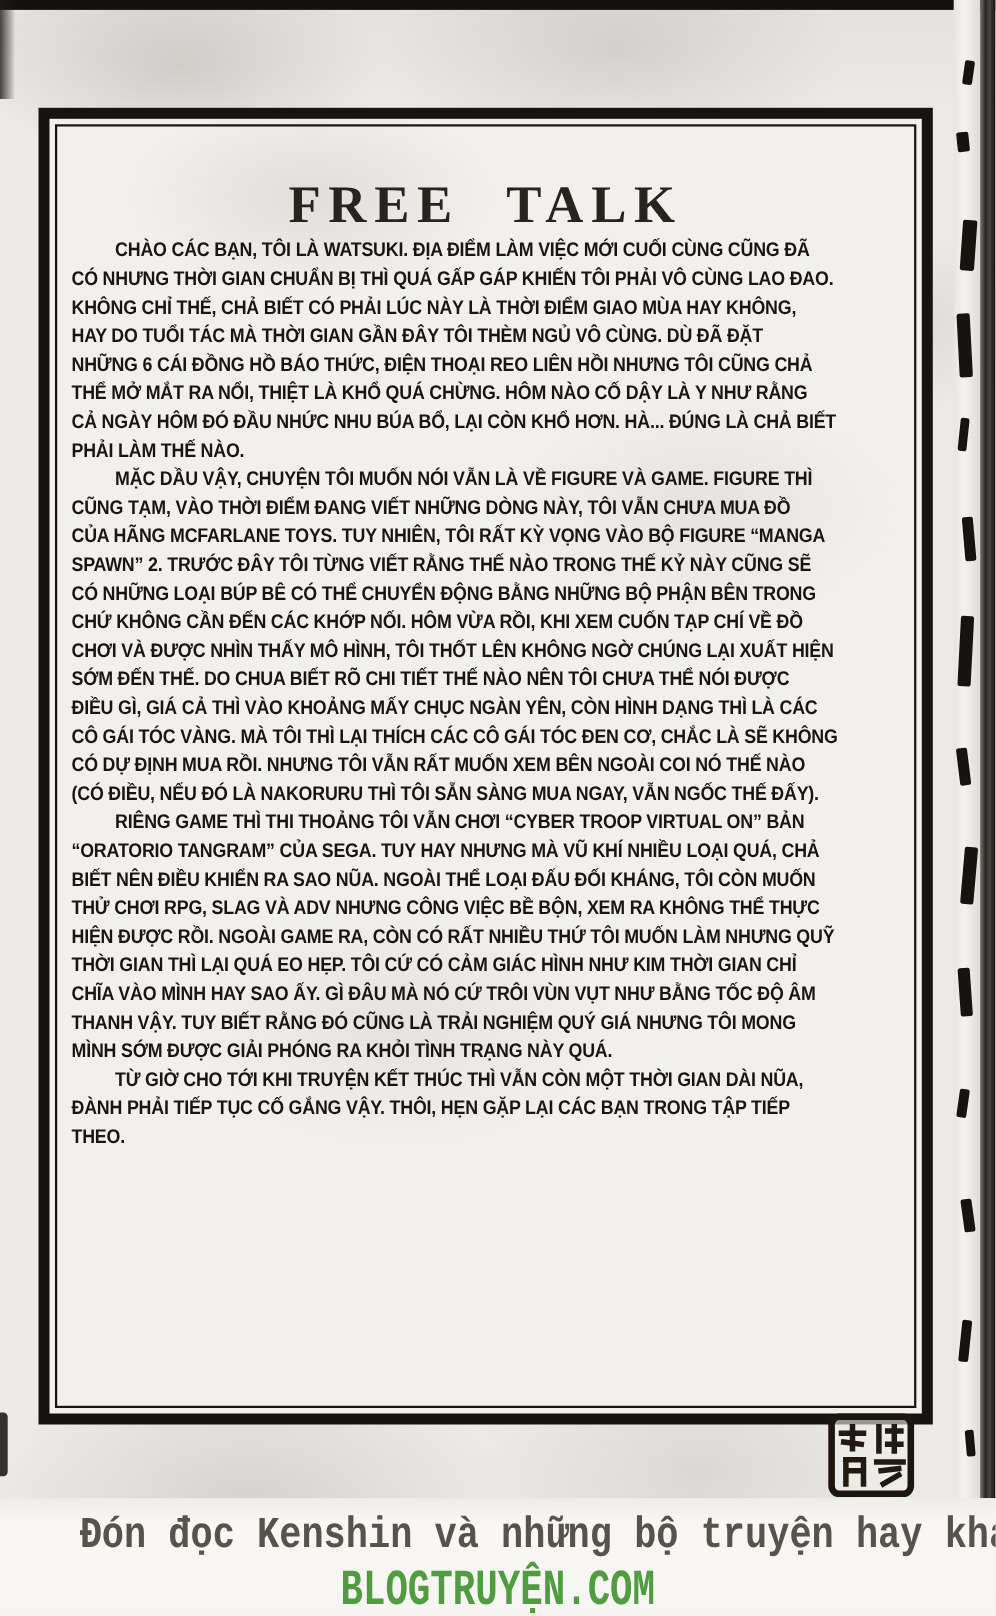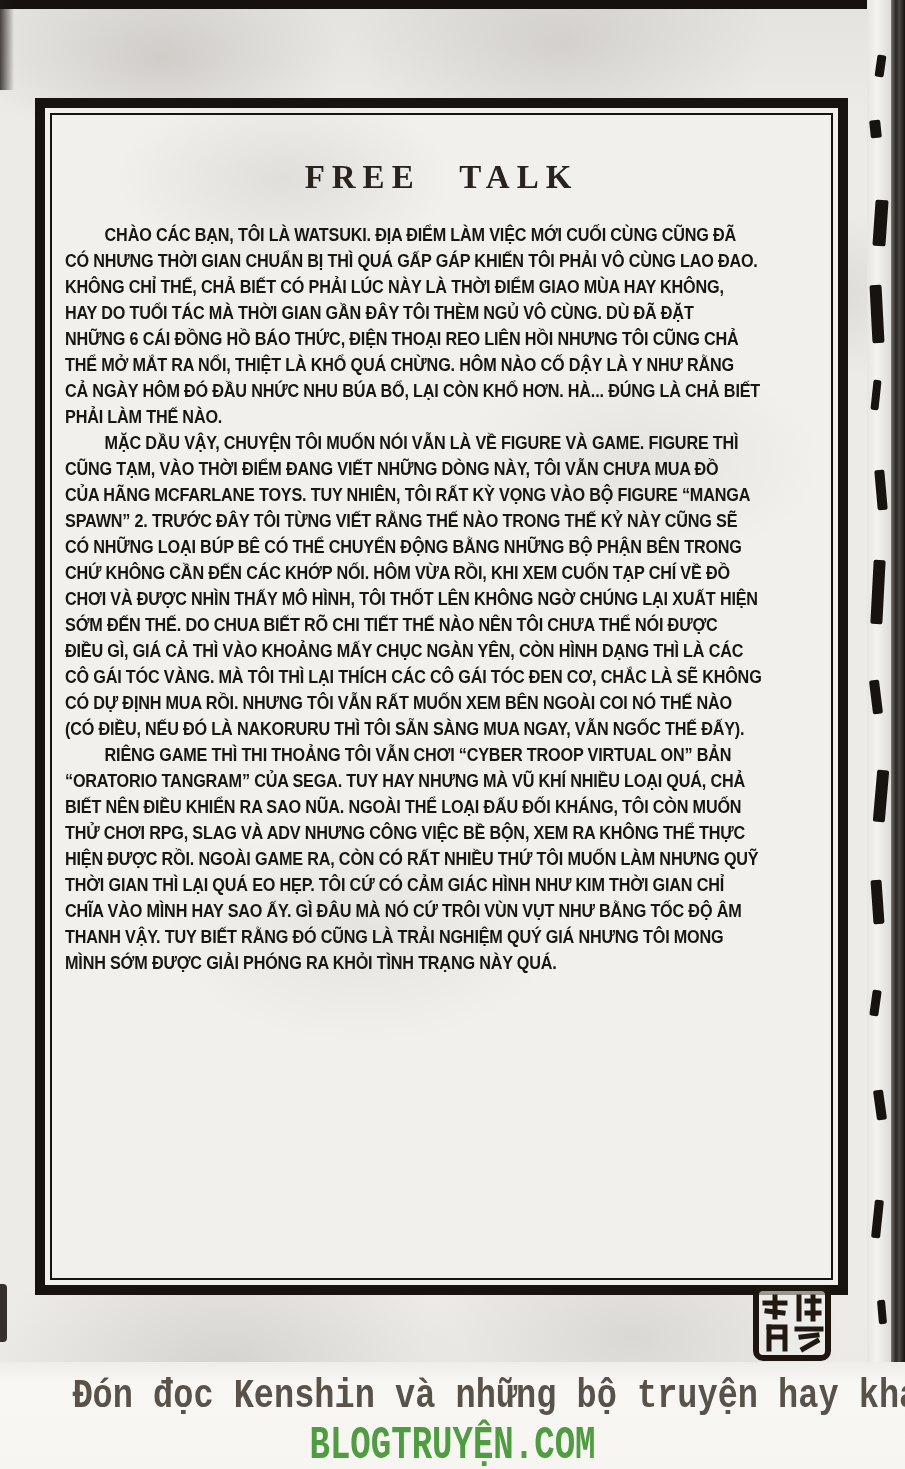--- a/index.html
+++ b/index.html
@@ -32,22 +32,22 @@
   .box-outer{position:absolute;left:35px;top:98px;width:793px;height:1177px;
     border:10px solid #17130f;
     background:
       radial-gradient(240px 130px at 30% 6%, rgba(120,114,106,.14), transparent 70%),
       radial-gradient(260px 150px at 75% 30%, rgba(120,114,106,.10), transparent 70%),
       radial-gradient(280px 160px at 40% 70%, rgba(120,114,106,.10), transparent 70%),
       #f1f0ed;}
   .box-inner{position:absolute;inset:5px;border:2px solid #17130f;overflow:hidden;}
   .title{margin-top:44px;text-align:center;
     font-family:"Liberation Serif","DejaVu Serif",serif;
-    font-size:33px;font-weight:700;letter-spacing:7px;word-spacing:24px;color:#29231d;}
-  .text{margin-top:26px;padding-left:13px;padding-right:6px;}
+    font-size:48px;font-weight:700;letter-spacing:7px;word-spacing:24px;color:#29231d;}
+  .text{padding-left:13px;padding-right:6px;}
   .para{margin:0;}
   .line{height:26px;line-height:26px;font-size:18px;font-weight:700;
     letter-spacing:-0.2px;color:#191511;white-space:nowrap;
     transform:scaleX(0.9);transform-origin:0 50%;}
   .line.indent{padding-left:44px;}
 
   
   .seal{position:absolute;left:708px;top:1177px;width:66px;height:64px;
     border:6px solid #1d150e;border-radius:10px;background:rgba(240,238,234,.6);}
   .seal svg{display:block;}
@@ -117,20 +117,25 @@
           <div class="line indent">RIÊNG GAME THÌ THI THOẢNG TÔI VẪN CHƠI “CYBER TROOP VIRTUAL ON” BẢN</div>
           <div class="line">“ORATORIO TANGRAM” CỦA SEGA. TUY HAY NHƯNG MÀ VŨ KHÍ NHIỀU LOẠI QUÁ, CHẢ</div>
           <div class="line">BIẾT NÊN ĐIỀU KHIỂN RA SAO NŨA. NGOÀI THỂ LOẠI ĐẤU ĐỐI KHÁNG, TÔI CÒN MUỐN</div>
           <div class="line">THỬ CHƠI RPG, SLAG VÀ ADV NHƯNG CÔNG VIỆC BỀ BỘN, XEM RA KHÔNG THỂ THỰC</div>
           <div class="line">HIỆN ĐƯỢC RỒI. NGOÀI GAME RA, CÒN CÓ RẤT NHIỀU THỨ TÔI MUỐN LÀM NHƯNG QUỸ</div>
           <div class="line">THỜI GIAN THÌ LẠI QUÁ EO HẸP. TÔI CỨ CÓ CẢM GIÁC HÌNH NHƯ KIM THỜI GIAN CHỈ</div>
           <div class="line">CHĨA VÀO MÌNH HAY SAO ẤY. GÌ ĐÂU MÀ NÓ CỨ TRÔI VÙN VỤT NHƯ BẰNG TỐC ĐỘ ÂM</div>
           <div class="line">THANH VẬY. TUY BIẾT RẰNG ĐÓ CŨNG LÀ TRẢI NGHIỆM QUÝ GIÁ NHƯNG TÔI MONG</div>
           <div class="line">MÌNH SỚM ĐƯỢC GIẢI PHÓNG RA KHỎI TÌNH TRẠNG NÀY QUÁ.</div>
         </div>
+      <div class="para">
+          <div class="line indent">TỪ GIỜ CHO TỚI KHI TRUYỆN KẾT THÚC THÌ VẪN CÒN MỘT THỜI GIAN DÀI NŨA,</div>
+          <div class="line">ĐÀNH PHẢI TIẾP TỤC CỐ GẮNG VẬY. THÔI, HẸN GẶP LẠI CÁC BẠN TRONG TẬP TIẾP</div>
+          <div class="line">THEO.</div>
+        </div>
     </div>
   </div>
 
   <div class="seal" title="伸宏和月">
     <svg width="66" height="64" viewBox="0 0 66 64">
       <g stroke="#221a12" stroke-width="5" stroke-linecap="square" fill="none">
 
         <path d="M6 12 H26"></path>
           <path d="M16 6 V26"></path>
           <path d="M8 20 L24 22"></path>

